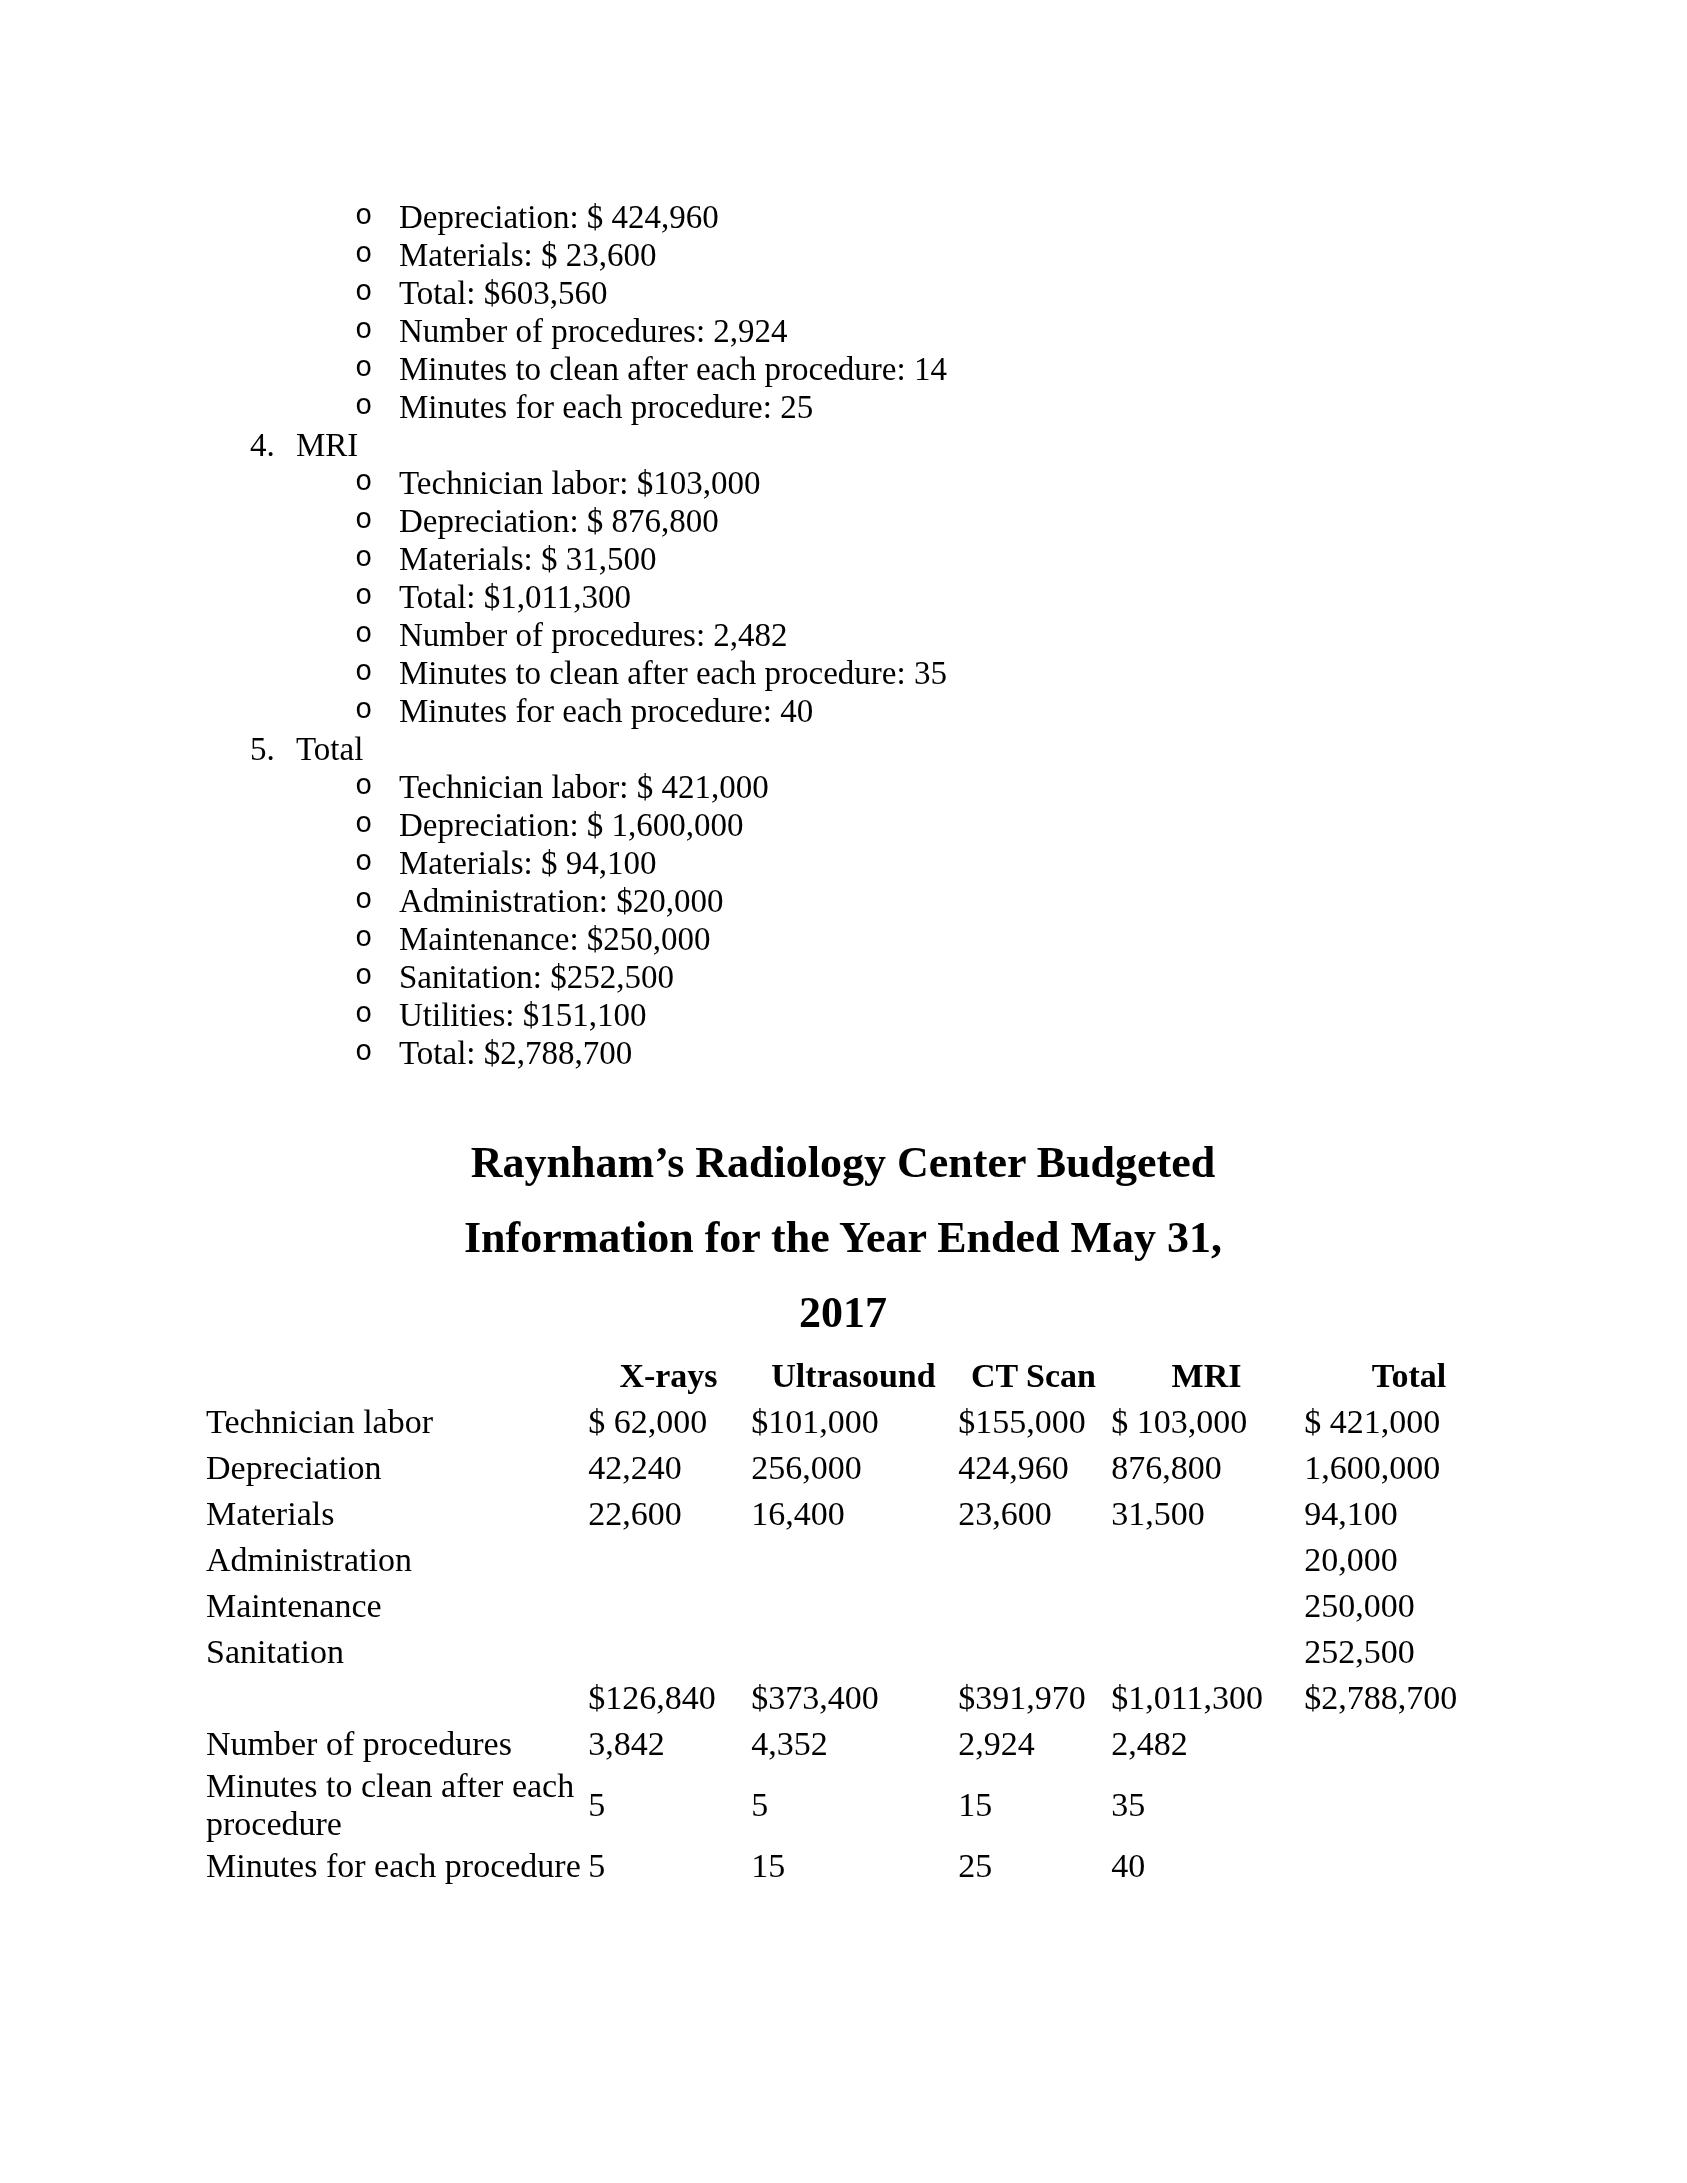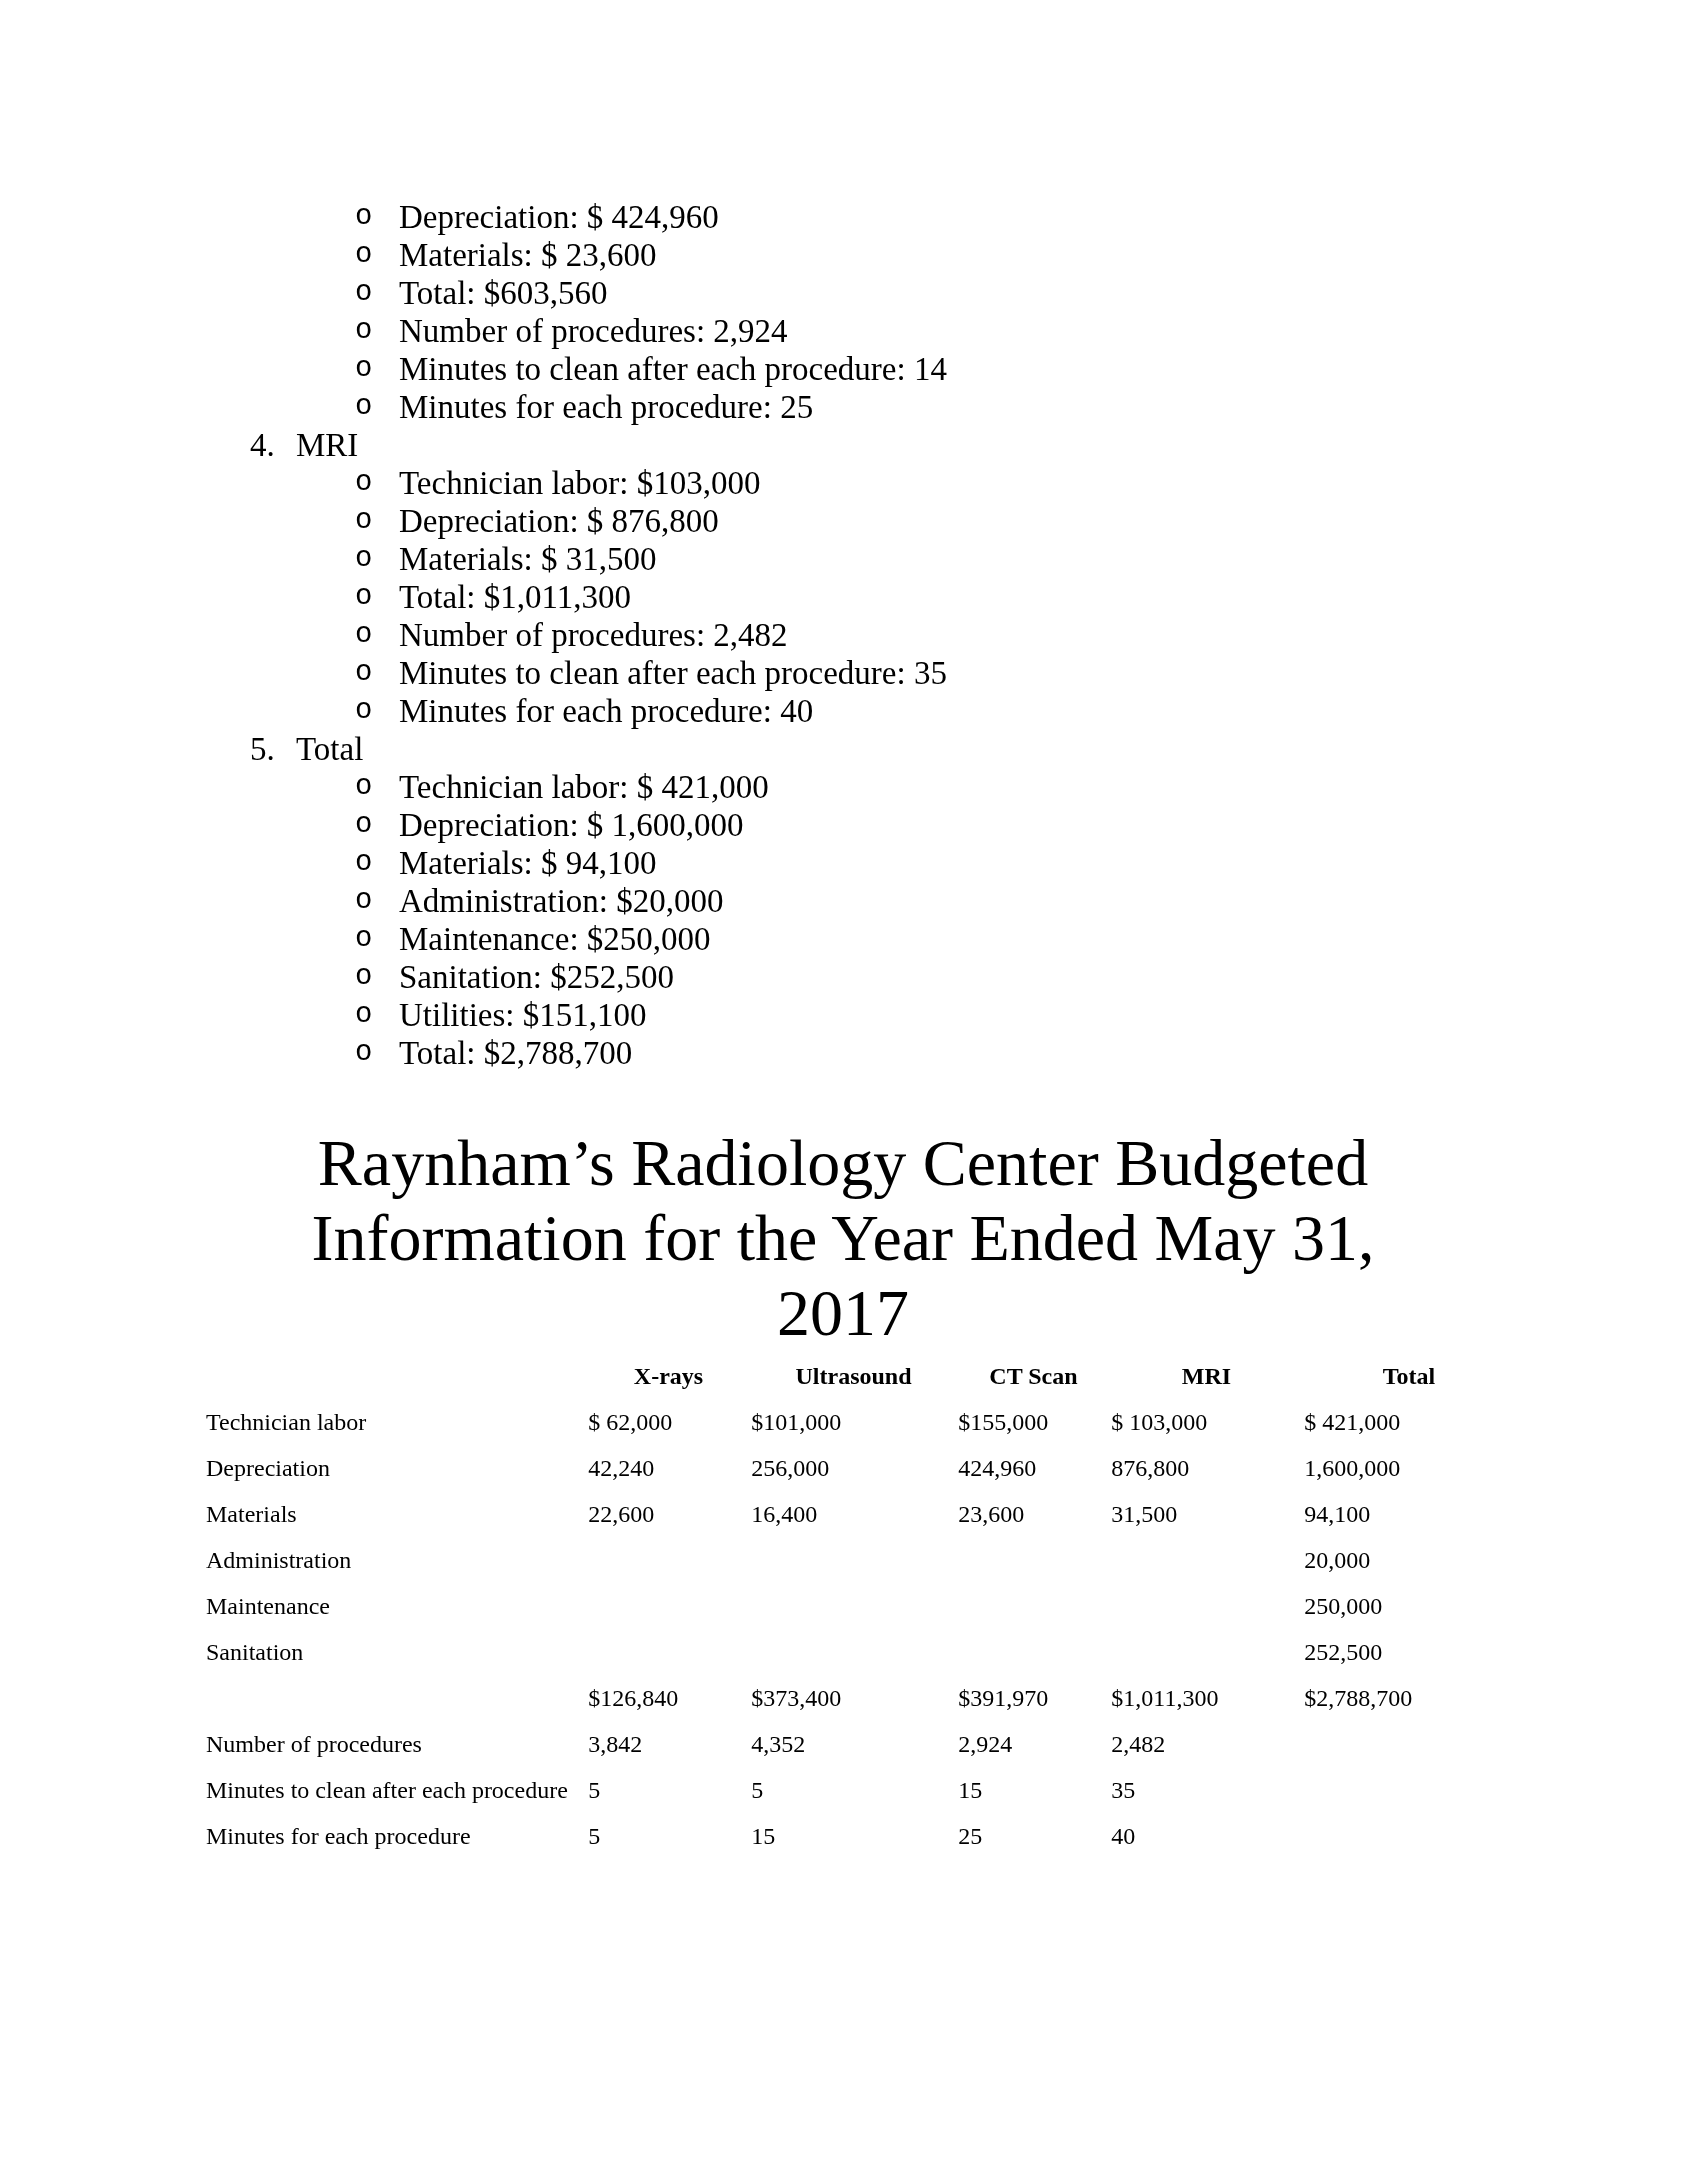--- a/index.html
+++ b/index.html
@@ -27,32 +27,32 @@
   }
   .li.bullet .text{display:block;padding-left:201px;}
   .li.numbered .marker{left:52px;}
   .li.numbered .text{display:block;padding-left:98px;}
 
   
   .heading{
     position:absolute;
     left:198px;top:1125px;width:1290px;
     margin:0;
-    font-size:66px;line-height:75px;
-    font-weight:normal;
+    font-size:44px;line-height:75px;
+    font-weight:bold;
     text-align:center;
   }
 
   
   table.budget{
     position:absolute;
     left:198px;top:1353px;
     border-collapse:collapse;
     table-layout:fixed;
-    font-size:24px;line-height:38px;
+    font-size:34px;line-height:38px;
   }
   table.budget col.c-label{width:389px;}
   table.budget col.c1{width:163px;}
   table.budget col.c2{width:207px;}
   table.budget col.c3{width:153px;}
   table.budget col.c4{width:193px;}
   table.budget col.c5{width:212px;}
   table.budget th{
     font-weight:bold;text-align:center;
     height:46px;padding:0;vertical-align:middle;

